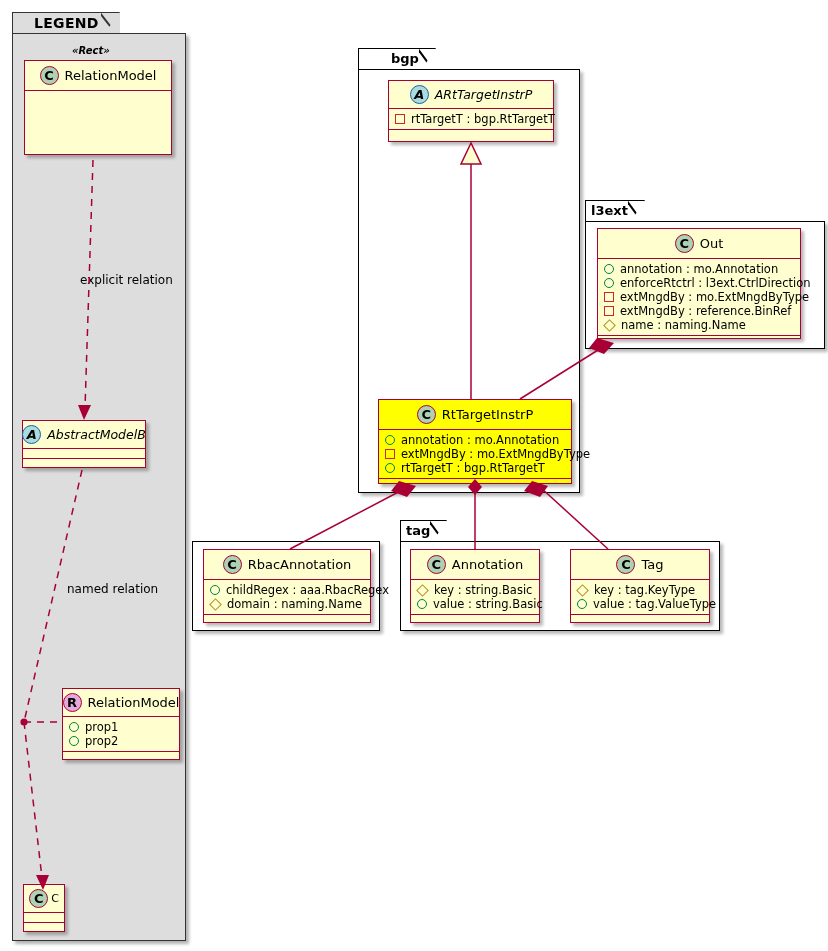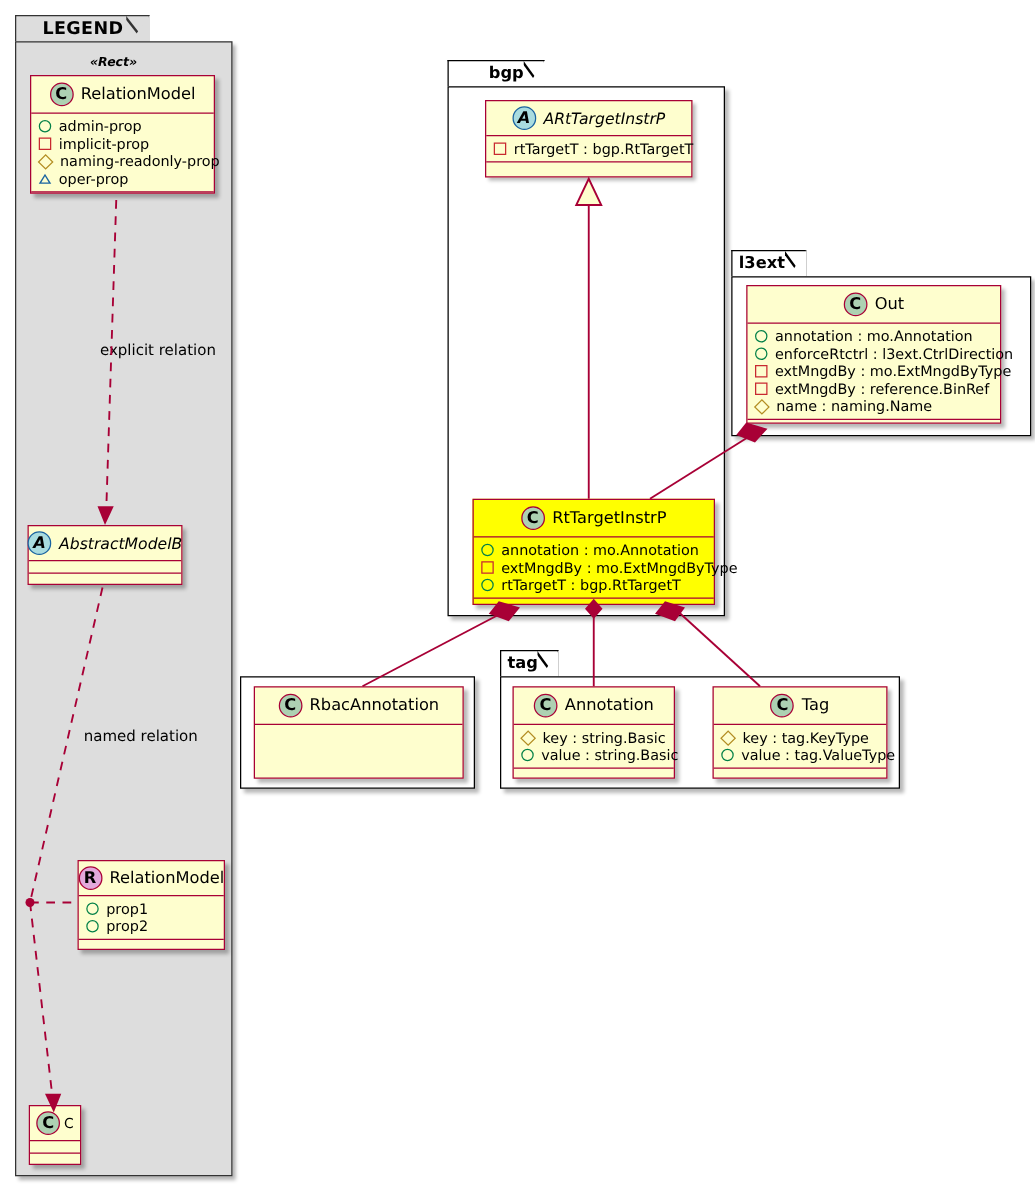--- a/index.html
+++ b/index.html
@@ -88,38 +88,20 @@
 </div>
 <div class="legend-body" style="left:12px;top:33px;width:174px;height:908px;"></div>
 
 <div class="stereo" style="left:72px;top:45px;">«Rect»</div>
 
 <div class="cls" style="left:24px;top:60px;width:148px;height:95px;">
   <div class="cls-hdr">
     <span class="badge c">C</span>
     <span class="cls-title">RelationModel</span>
   </div>
-  <div class="cls-attrs">
-    <div class="attr">
-      <span class="mk circle"></span>
-      <span>admin-prop</span>
-    </div>
-    <div class="attr">
-      <span class="mk square"></span>
-      <span>implicit-prop</span>
-    </div>
-    <div class="attr">
-      <span class="mk diamond"></span>
-      <span>naming-readonly-prop</span>
-    </div>
-    <div class="attr">
-      <span class="mk triangle"></span>
-      <span>oper-prop</span>
-    </div>
-  </div>
   <div class="cls-foot"></div>
 </div>
 
 <div class="cls" style="left:22px;top:420px;width:124px;height:48px;">
   <div class="cls-hdr" style="height:28px;">
     <span class="badge a">A</span>
     <span class="cls-title ital">AbstractModelB</span>
   </div>
   <div class="cls-attrs empty"></div>
   <div class="cls-foot"></div>
@@ -236,20 +218,30 @@
 <div class="pkg-tab" style="left:192px;top:544px;font-style:italic;">
   <span>aaa</span>
   <span class="slash"></span>
 </div>
 <div class="pkg" style="left:192px;top:541px;width:188px;height:90px;"></div>
 
 <div class="cls" style="left:203px;top:549px;width:168px;height:74px;">
   <div class="cls-hdr" style="height:30px;">
     <span class="badge c">C</span>
     <span class="cls-title">RbacAnnotation</span>
+  </div>
+  <div class="cls-attrs">
+    <div class="attr">
+      <span class="mk circle"></span>
+      <span>childRegex : aaa.RbacRegex</span>
+    </div>
+    <div class="attr">
+      <span class="mk diamond"></span>
+      <span>domain : naming.Name</span>
+    </div>
   </div>
   <div class="cls-foot"></div>
 </div>
 
 <div class="pkg-tab" style="left:400px;top:520px;">
   <span>tag</span>
   <span class="slash"></span>
 </div>
 <div class="pkg" style="left:400px;top:541px;width:320px;height:90px;"></div>
 

